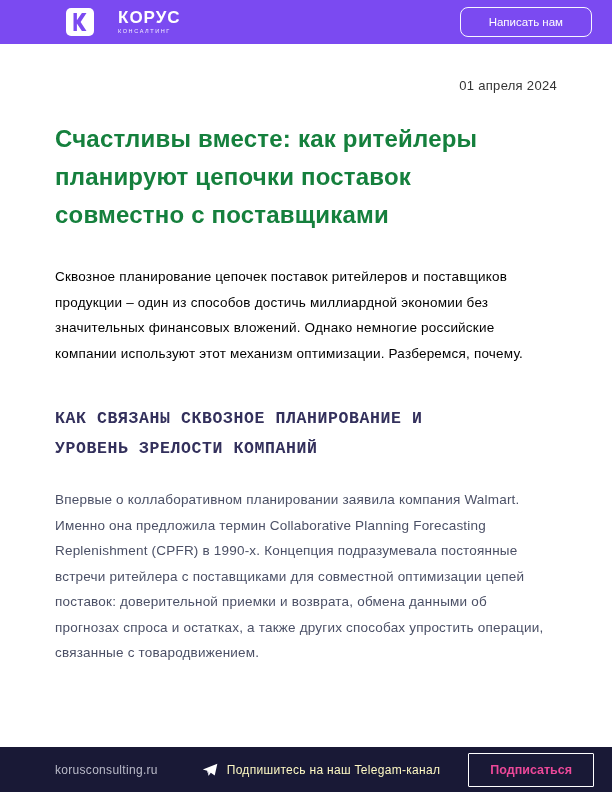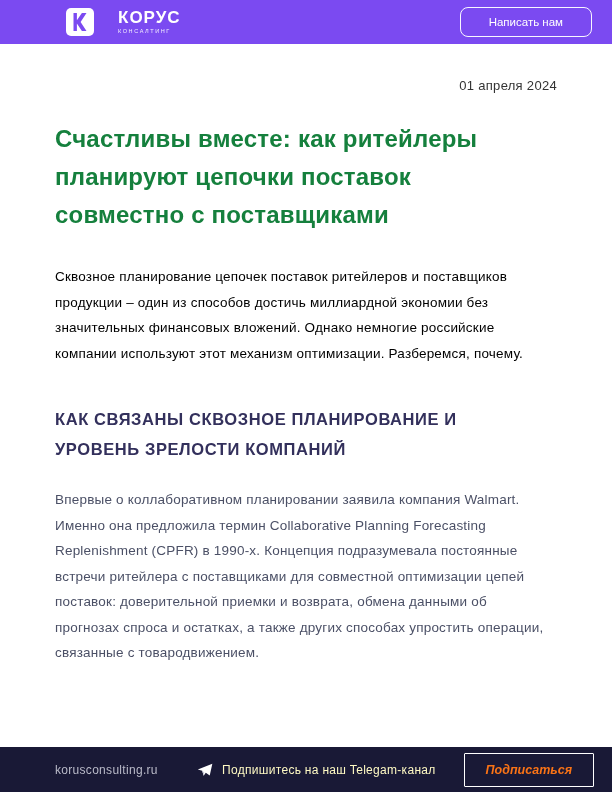--- a/index.html
+++ b/index.html
@@ -55,20 +55,21 @@
     max-width:480px;
     font-size:13.5px; line-height:25.5px;
     color:#000000; letter-spacing:.2px;
   }
   .section-heading {
     margin-top:38px;
     max-width:440px;
     font-size:16.5px; line-height:30px; font-weight:700;
     color:#33305c; letter-spacing:.6px;
     text-transform:uppercase;
+    font-family:Liberation Mono, monospace;
   }
   .section-body {
     margin-top:23px;
     max-width:490px;
     font-size:13.5px; line-height:25.5px;
     color:#4b5066; letter-spacing:.2px;
   }
 
   
   .site-footer {
@@ -83,27 +84,26 @@
   }
   .footer-center {
     display:flex; align-items:center; gap:9px;
     margin-left:auto; margin-right:28px;
   }
   .tg-icon { width:16px; height:16px; display:block; }
   .footer-tg-text { color:#fef9c3; font-size:12px; letter-spacing:.3px; }
   .footer-btn {
     background:transparent;
     border:1px solid #ffffff;
-    color:#f97316;
+    color:#ec4899;
     font-family:"Liberation Sans", sans-serif;
     font-size:12.5px; font-weight:700;
     padding:9px 21px;
     cursor:pointer;
     border-radius:1px;
-    font-style:italic;
   }
 </style>
 </head>
 <body>
 
 <div class="page">
 
   <header class="site-header">
     <div class="logo">
       <svg class="logo-mark" viewBox="0 0 28 28" xmlns="http://www.w3.org/2000/svg">

